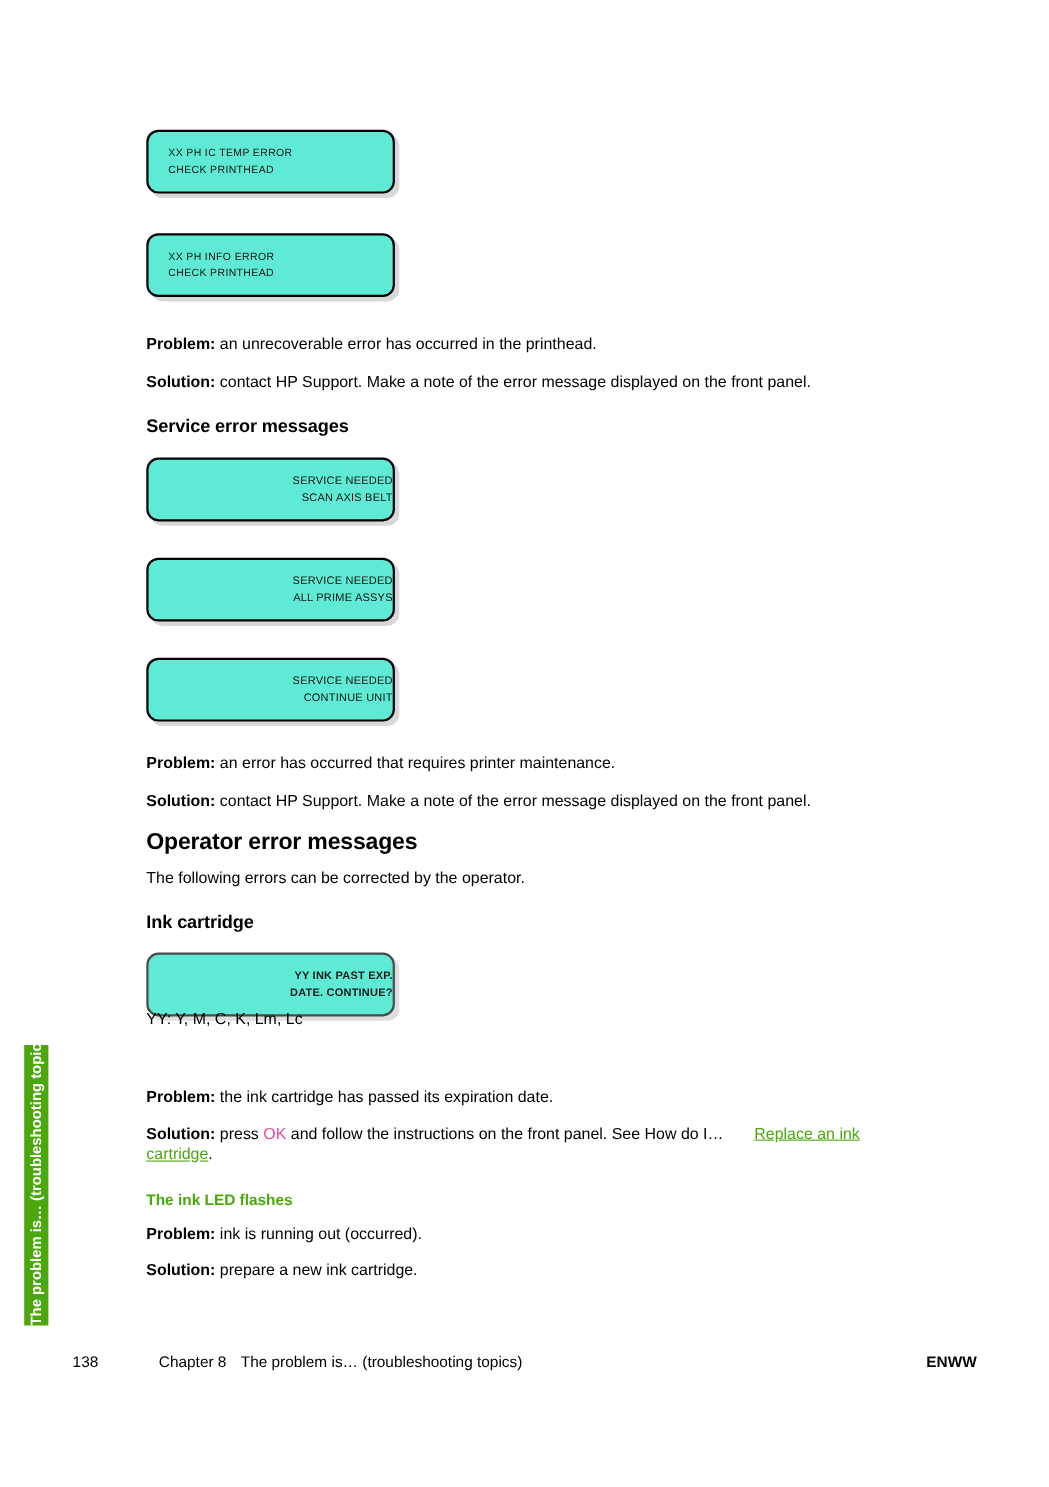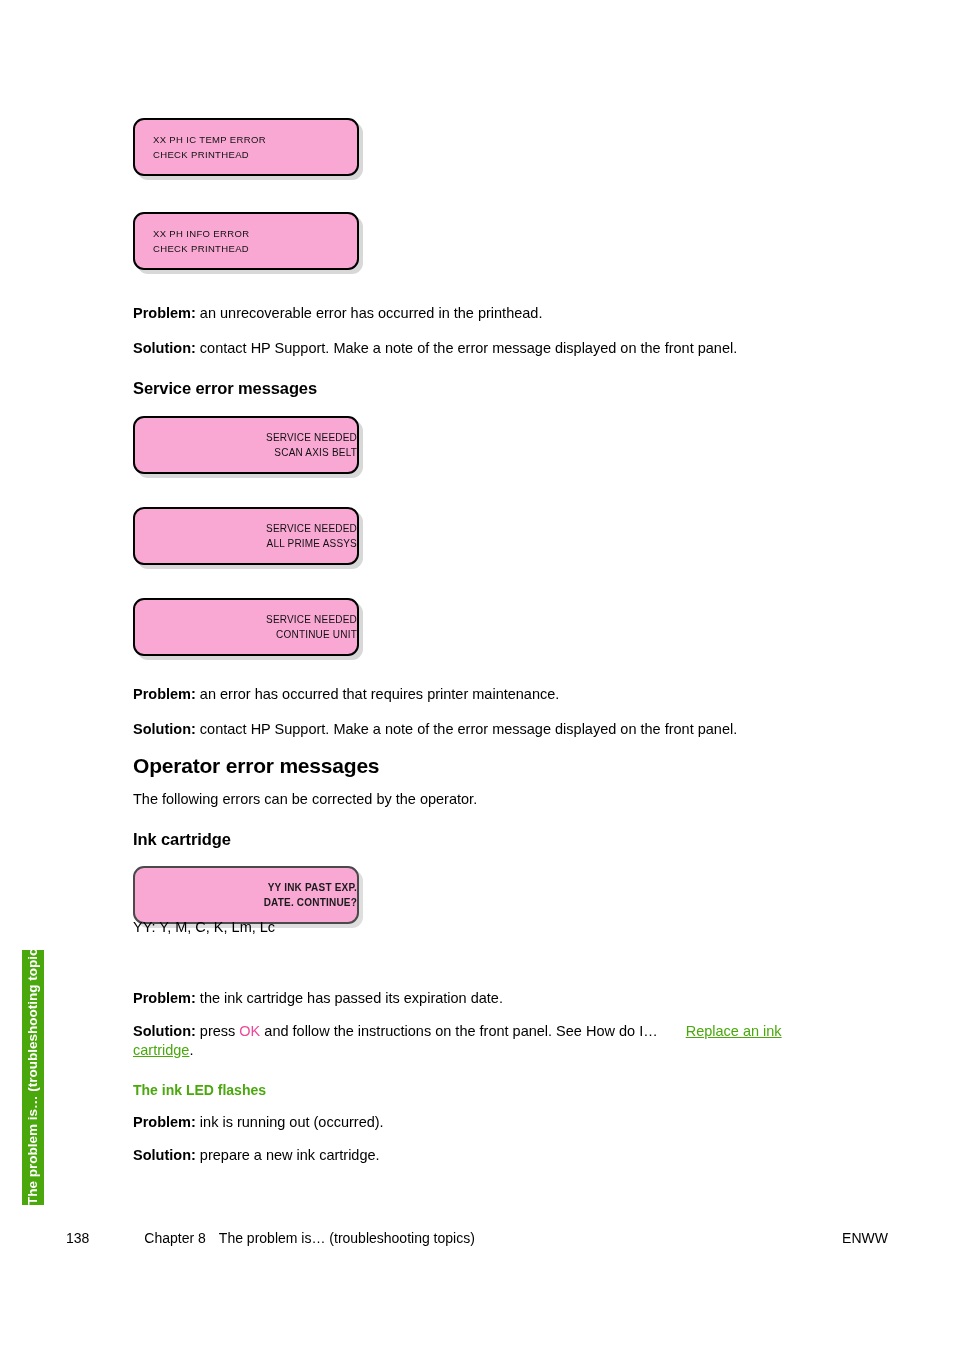--- a/index.html
+++ b/index.html
@@ -33,21 +33,21 @@
     width: 700px;
   }
 
   
   .lcd {
     position: relative;
     width: 226px;
     box-sizing: border-box;
     border: 2.5px solid #000000;
     border-radius: 11px;
-    background: #f9a8d4;
+    background: #5eead4;
     padding: 12px 0 12px 18px;
     box-shadow: 4px 4px 0 0 #d8d8d8;
     margin: 0;
   }
   .lcd.soft {
     border: 2.5px solid #4a4a4a;
     box-shadow: 4px 4px 0 0 #dedede;
   }
   .lcd-line {
     font-family: "Liberation Sans", sans-serif;
@@ -149,21 +149,21 @@
     left: 0;
     top: 0;
     white-space: nowrap;
   }
   .footer-pageno { margin-right: 55px; }
   .footer-chapter { margin-right: 13px; }
   .footer-right {
     position: absolute;
     right: 0;
     top: 0;
-    font-weight: normal;
+    font-weight: bold;
     white-space: nowrap;
   }
 </style>
 </head>
 <body>
 
 <div class="page">
 
   <div class="side-tab">
     <div class="side-tab-text">The problem is… (troubleshooting topics)</div>

